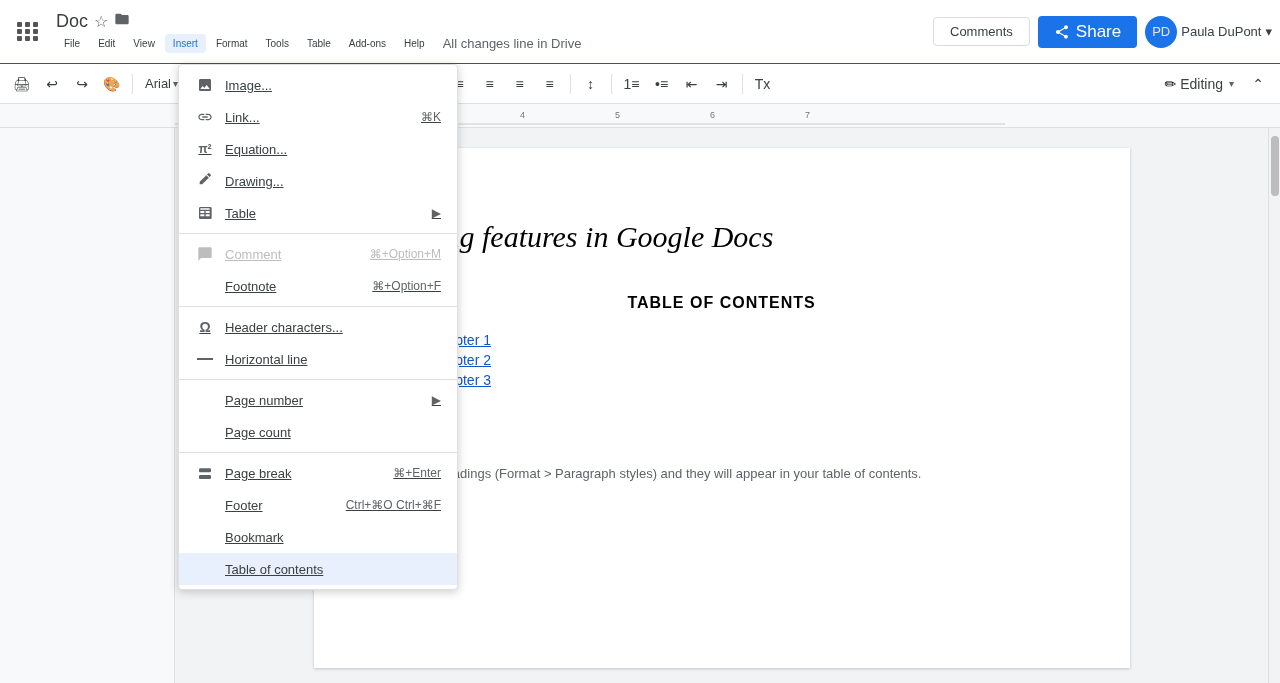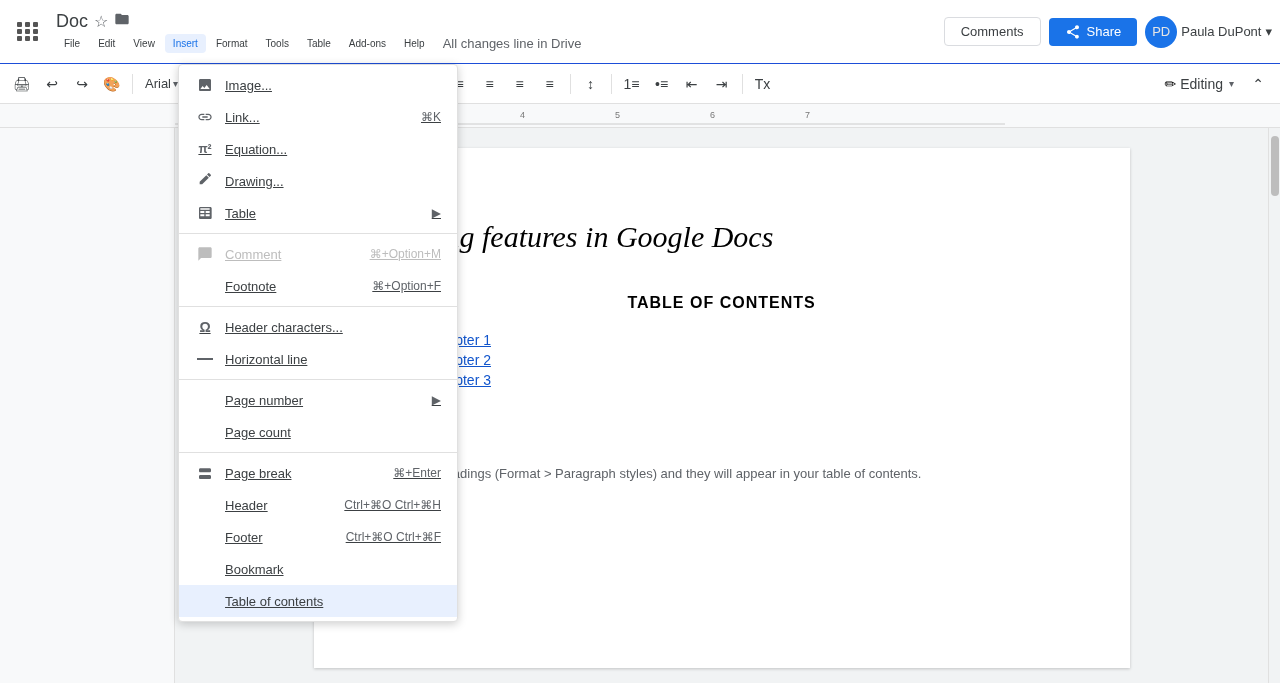--- a/index.html
+++ b/index.html
@@ -16,21 +16,21 @@
     #doc-title { font-size: 18px; color: #3c4043; font-family: Arial, sans-serif; }
     .title-icon { color: #5f6368; cursor: pointer; font-size: 16px; }
     #menu-bar { display: flex; align-items: center; gap: 2px; }
     .menu-item { padding: 4px 8px; border-radius: 4px; cursor: pointer; color: #3c4043; font-size: 10px; }
     .menu-item:hover, .menu-item.active { background: #e8f0fe; color: #1a73e8; }
     .menu-item.active { background: #e8f0fe; }
     #saved-status { color: #5f6368; font-size: 13px; margin-left: 8px; }
 
     #right-controls { display: flex; align-items: center; gap: 8px; margin-left: auto; padding-left: 8px; }
     #comments-btn { padding: 6px 16px; border: 1px solid #dadce0; border-radius: 4px; cursor: pointer; font-size: 13px; background: #fff; color: #3c4043; }
-    #share-btn { padding: 6px 16px; background: #1a73e8; color: #fff; border: none; border-radius: 4px; cursor: pointer; font-size: 13px; font-weight: 500; display: flex; align-items: center; gap: 6px; }
+    #share-btn { padding: 6px 16px; background: #1a73e8; color: #fff; border: none; border-radius: 4px; cursor: pointer; font-size: 17px; font-weight: 500; display: flex; align-items: center; gap: 6px; }
     #user-info { display: flex; align-items: center; gap: 4px; cursor: pointer; color: #3c4043; font-size: 13px; }
     #user-avatar { width: 32px; height: 32px; border-radius: 50%; background: #1a73e8; display: flex; align-items: center; justify-content: center; color: #e5e5e5; font-size: 13px; font-weight: 500; }
 
     
     #toolbar { display: flex; align-items: center; background: #fff; height: 40px; padding: 0 8px; border-bottom: 1px solid #e0e0e0; gap: 2px; flex-wrap: nowrap; overflow: hidden; }
     .toolbar-btn { width: 28px; height: 28px; display: flex; align-items: center; justify-content: center; border-radius: 4px; cursor: pointer; color: #3c4043; font-size: 14px; border: none; background: transparent; }
     .toolbar-separator { width: 1px; height: 20px; background: #e0e0e0; margin: 0 4px; }
     .toolbar-dropdown { display: flex; align-items: center; padding: 2px 6px; border: none; background: transparent; cursor: pointer; font-size: 13px; border-radius: 4px; color: #3c4043; }
     .dropdown-arrow { font-size: 10px; margin-left: 2px; color: #5f6368; }
     #editing-area { display: flex; align-items: center; gap: 4px; margin-left: auto; padding: 4px 8px; border-radius: 4px; cursor: pointer; }
@@ -318,25 +318,20 @@
   <div class="menu-entry">
     <span class="menu-icon">
       <svg width="16" height="16" viewBox="0 0 24 24" fill="#5f6368">
           <path d="M19 15H5c-1.1 0-2 .9-2 2v2c0 1.1.9 2 2 2h14c1.1 0 2-.9 2-2v-2c0-1.1-.9-2-2-2zm0-10H5c-1.1 0-2 .9-2 2v2c0 1.1.9 2 2 2h14c1.1 0 2-.9 2-2V7c0-1.1-.9-2-2-2z"></path>
         </svg>
     </span>
     <span class="menu-label">Page break</span>
     <span class="menu-shortcut">⌘+Enter</span>
   </div>
 
-  <div class="menu-entry">
-    <span class="menu-icon"></span>
-    <span class="menu-label">Header</span>
-    <span class="menu-shortcut">Ctrl+⌘O Ctrl+⌘H</span>
-  </div>
 
   <div class="menu-entry">
     <span class="menu-icon"></span>
     <span class="menu-label">Footer</span>
     <span class="menu-shortcut">Ctrl+⌘O Ctrl+⌘F</span>
   </div>
 
   <div class="menu-entry">
     <span class="menu-icon"></span>
     <span class="menu-label">Bookmark</span>

